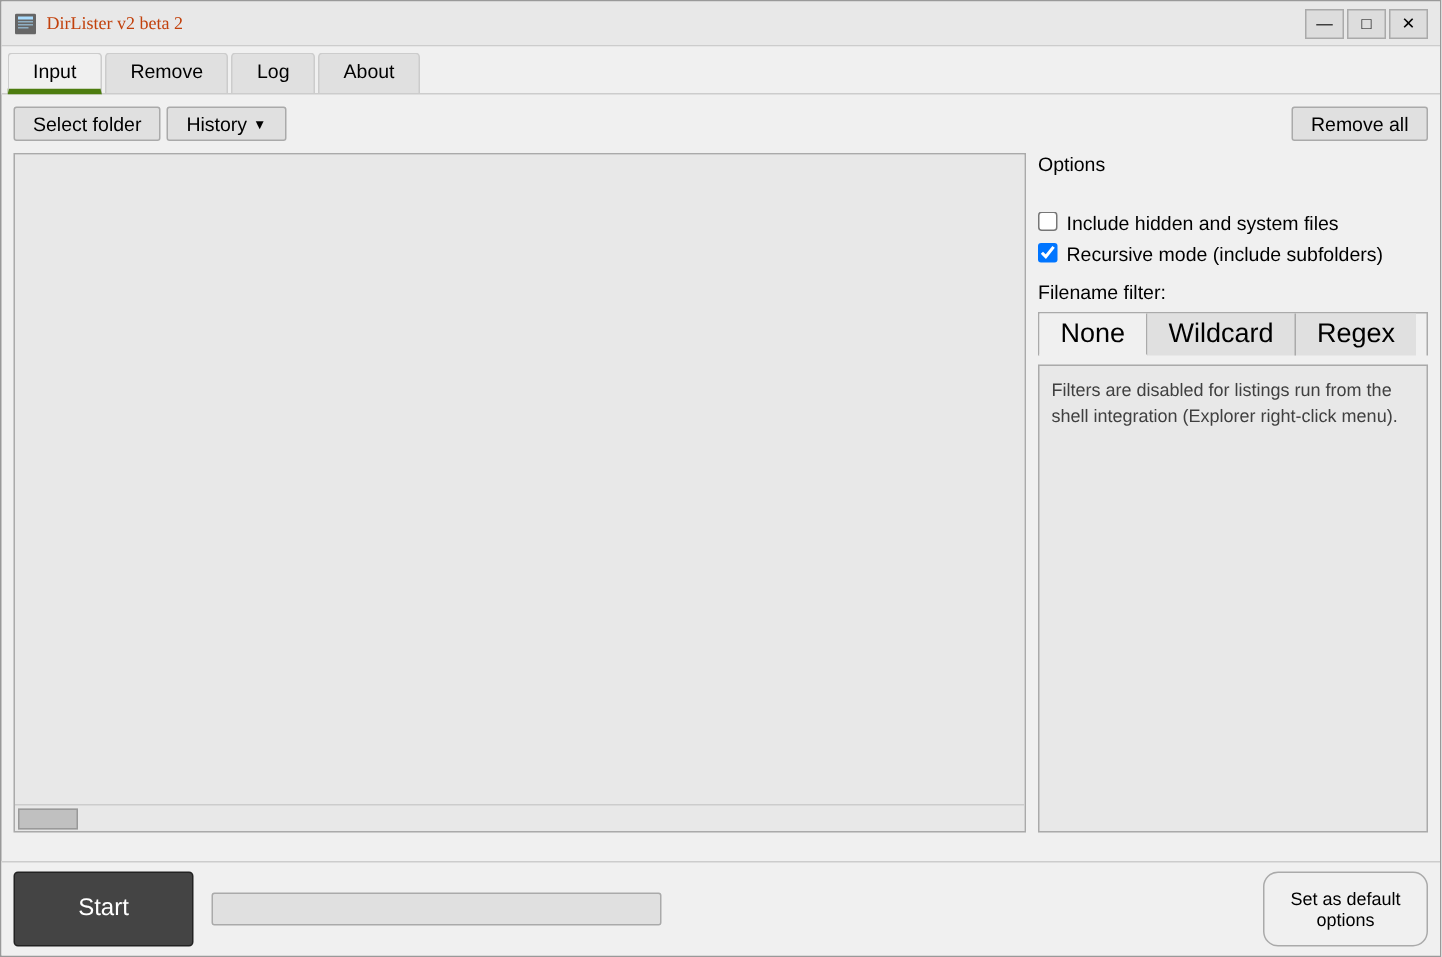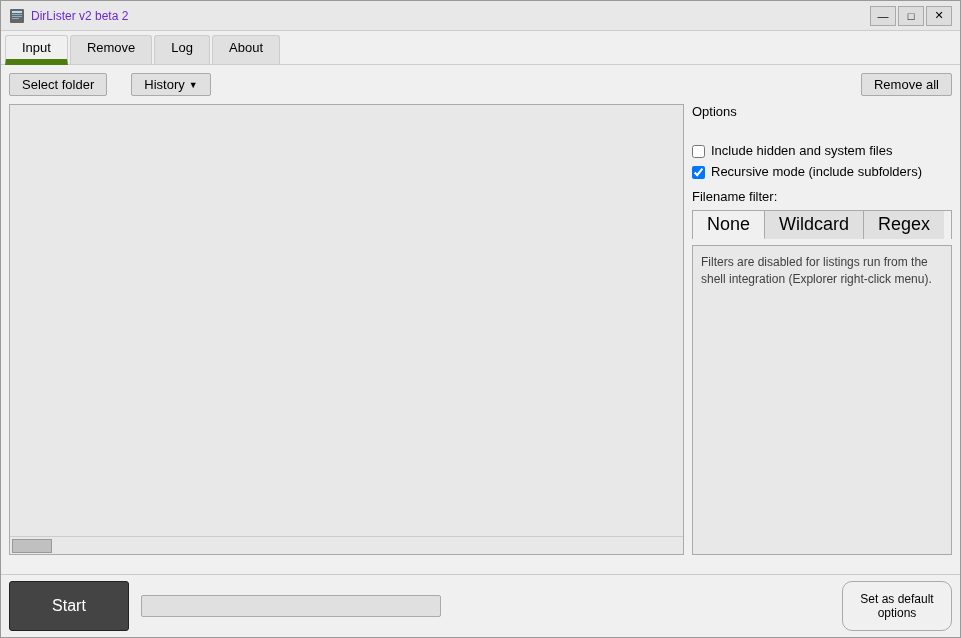--- a/index.html
+++ b/index.html
@@ -32,21 +32,22 @@
       width: 16px;
       height: 16px;
       margin-right: 6px;
       display: flex;
       align-items: center;
       justify-content: center;
     }
     .title-bar-text {
       flex: 1;
       font-size: 12px;
-      color: #6d28d9;
+      color: #c2410c;
+      font-family: Liberation Serif, serif;
     }
     .title-bar-controls {
       display: flex;
       gap: 2px;
     }
     .title-bar-btn {
       width: 26px;
       height: 20px;
       background: #ddd;
       border: 1px solid #aaa;
@@ -67,33 +68,33 @@
       border: 1px solid #ccc;
       border-bottom: none;
       background: #e0e0e0;
       cursor: pointer;
       font-size: 13px;
       margin-right: 2px;
       border-radius: 3px 3px 0 0;
     }
     .tab.active {
       background: #f0f0f0;
-      border-bottom: 6px solid #4d7c0f;
+      border-bottom: 4px solid #4d7c0f;
       margin-bottom: -1px;
       z-index: 1;
     }
     .content-area {
       flex: 1;
       display: flex;
       flex-direction: column;
       padding: 8px;
     }
     .toolbar {
       display: flex;
-      gap: 24px;
+      gap: 4px;
       margin-bottom: 8px;
       align-items: center;
     }
     .toolbar-right {
       margin-left: auto;
     }
     .btn {
       padding: 3px 12px;
       background: #e0e0e0;
       border: 1px solid #aaa;
@@ -144,21 +145,21 @@
       flex-direction: column;
       gap: 6px;
     }
     .options-label {
       font-weight: normal;
       font-size: 13px;
       margin-bottom: 18px;
     }
     .checkbox-row {
       display: flex;
-      align-items: flex-end;
+      align-items: flex-start;
       gap: 6px;
       font-size: 13px;
     }
     .checkbox-row input[type=checkbox] {
       width: 13px;
       height: 13px;
       cursor: pointer;
     }
     .filename-filter-label {
       font-size: 13px;

